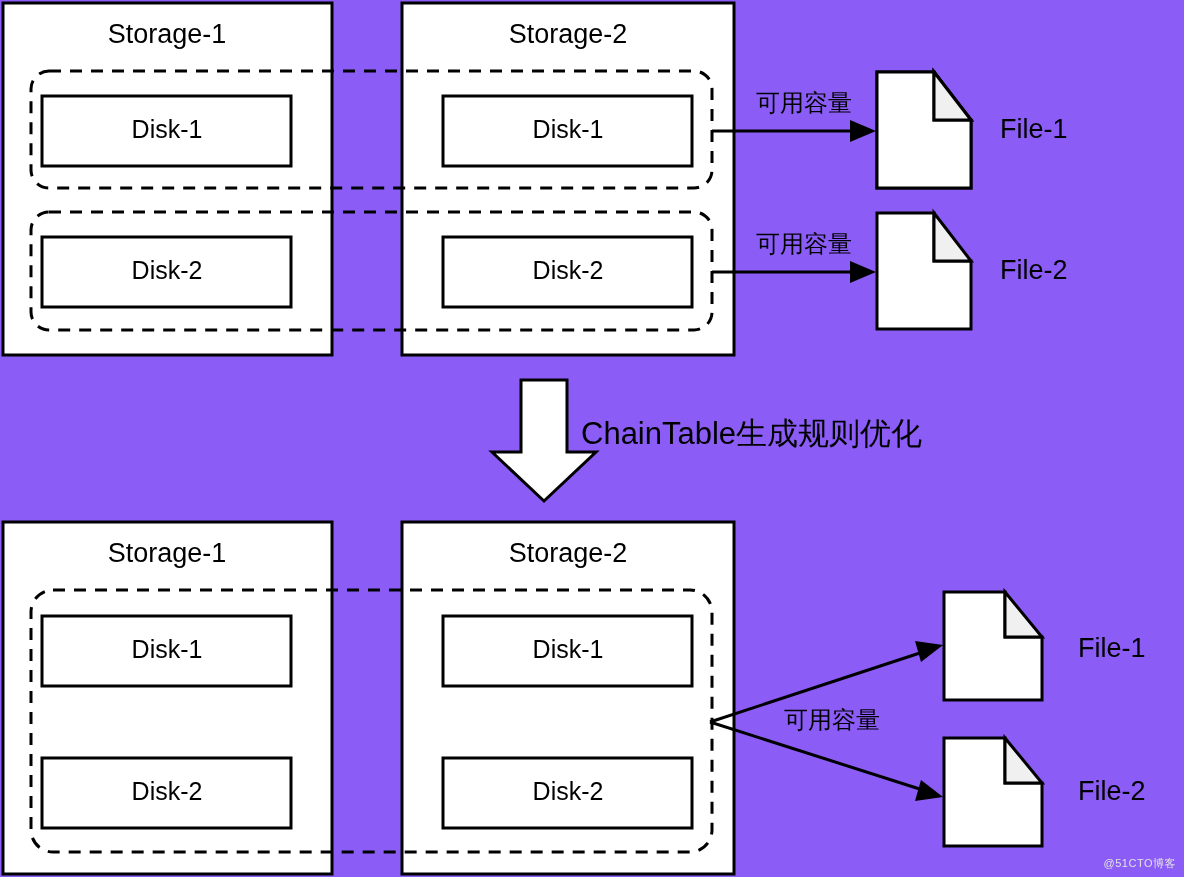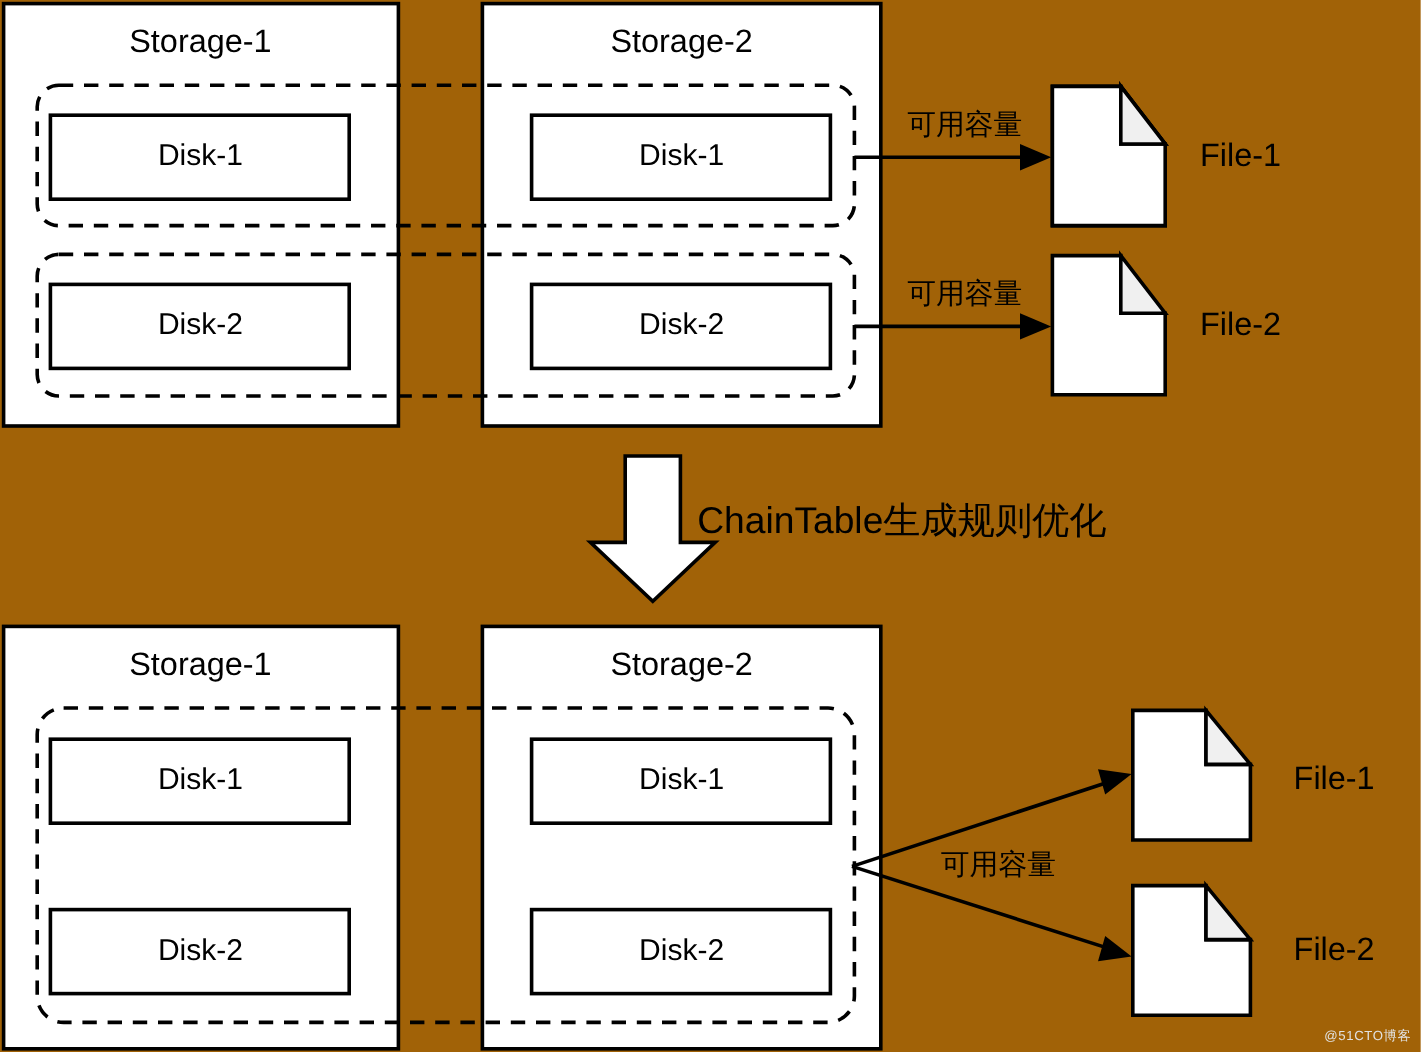--- a/index.html
+++ b/index.html
@@ -7,21 +7,21 @@
     padding: 0;
     background: #ffffff;
   }
   body {
     font-family: "Liberation Sans", "DejaVu Sans", sans-serif;
   }
   #canvas {
     position: relative;
     width: 1184px;
     height: 877px;
-    background: #a16207;
+    background: #8b5cf6;
     overflow: hidden;
   }
   svg.diagram {
     position: absolute;
     top: 0;
     left: 0;
     width: 1184px;
     height: 877px;
   }
   .solid-box {

